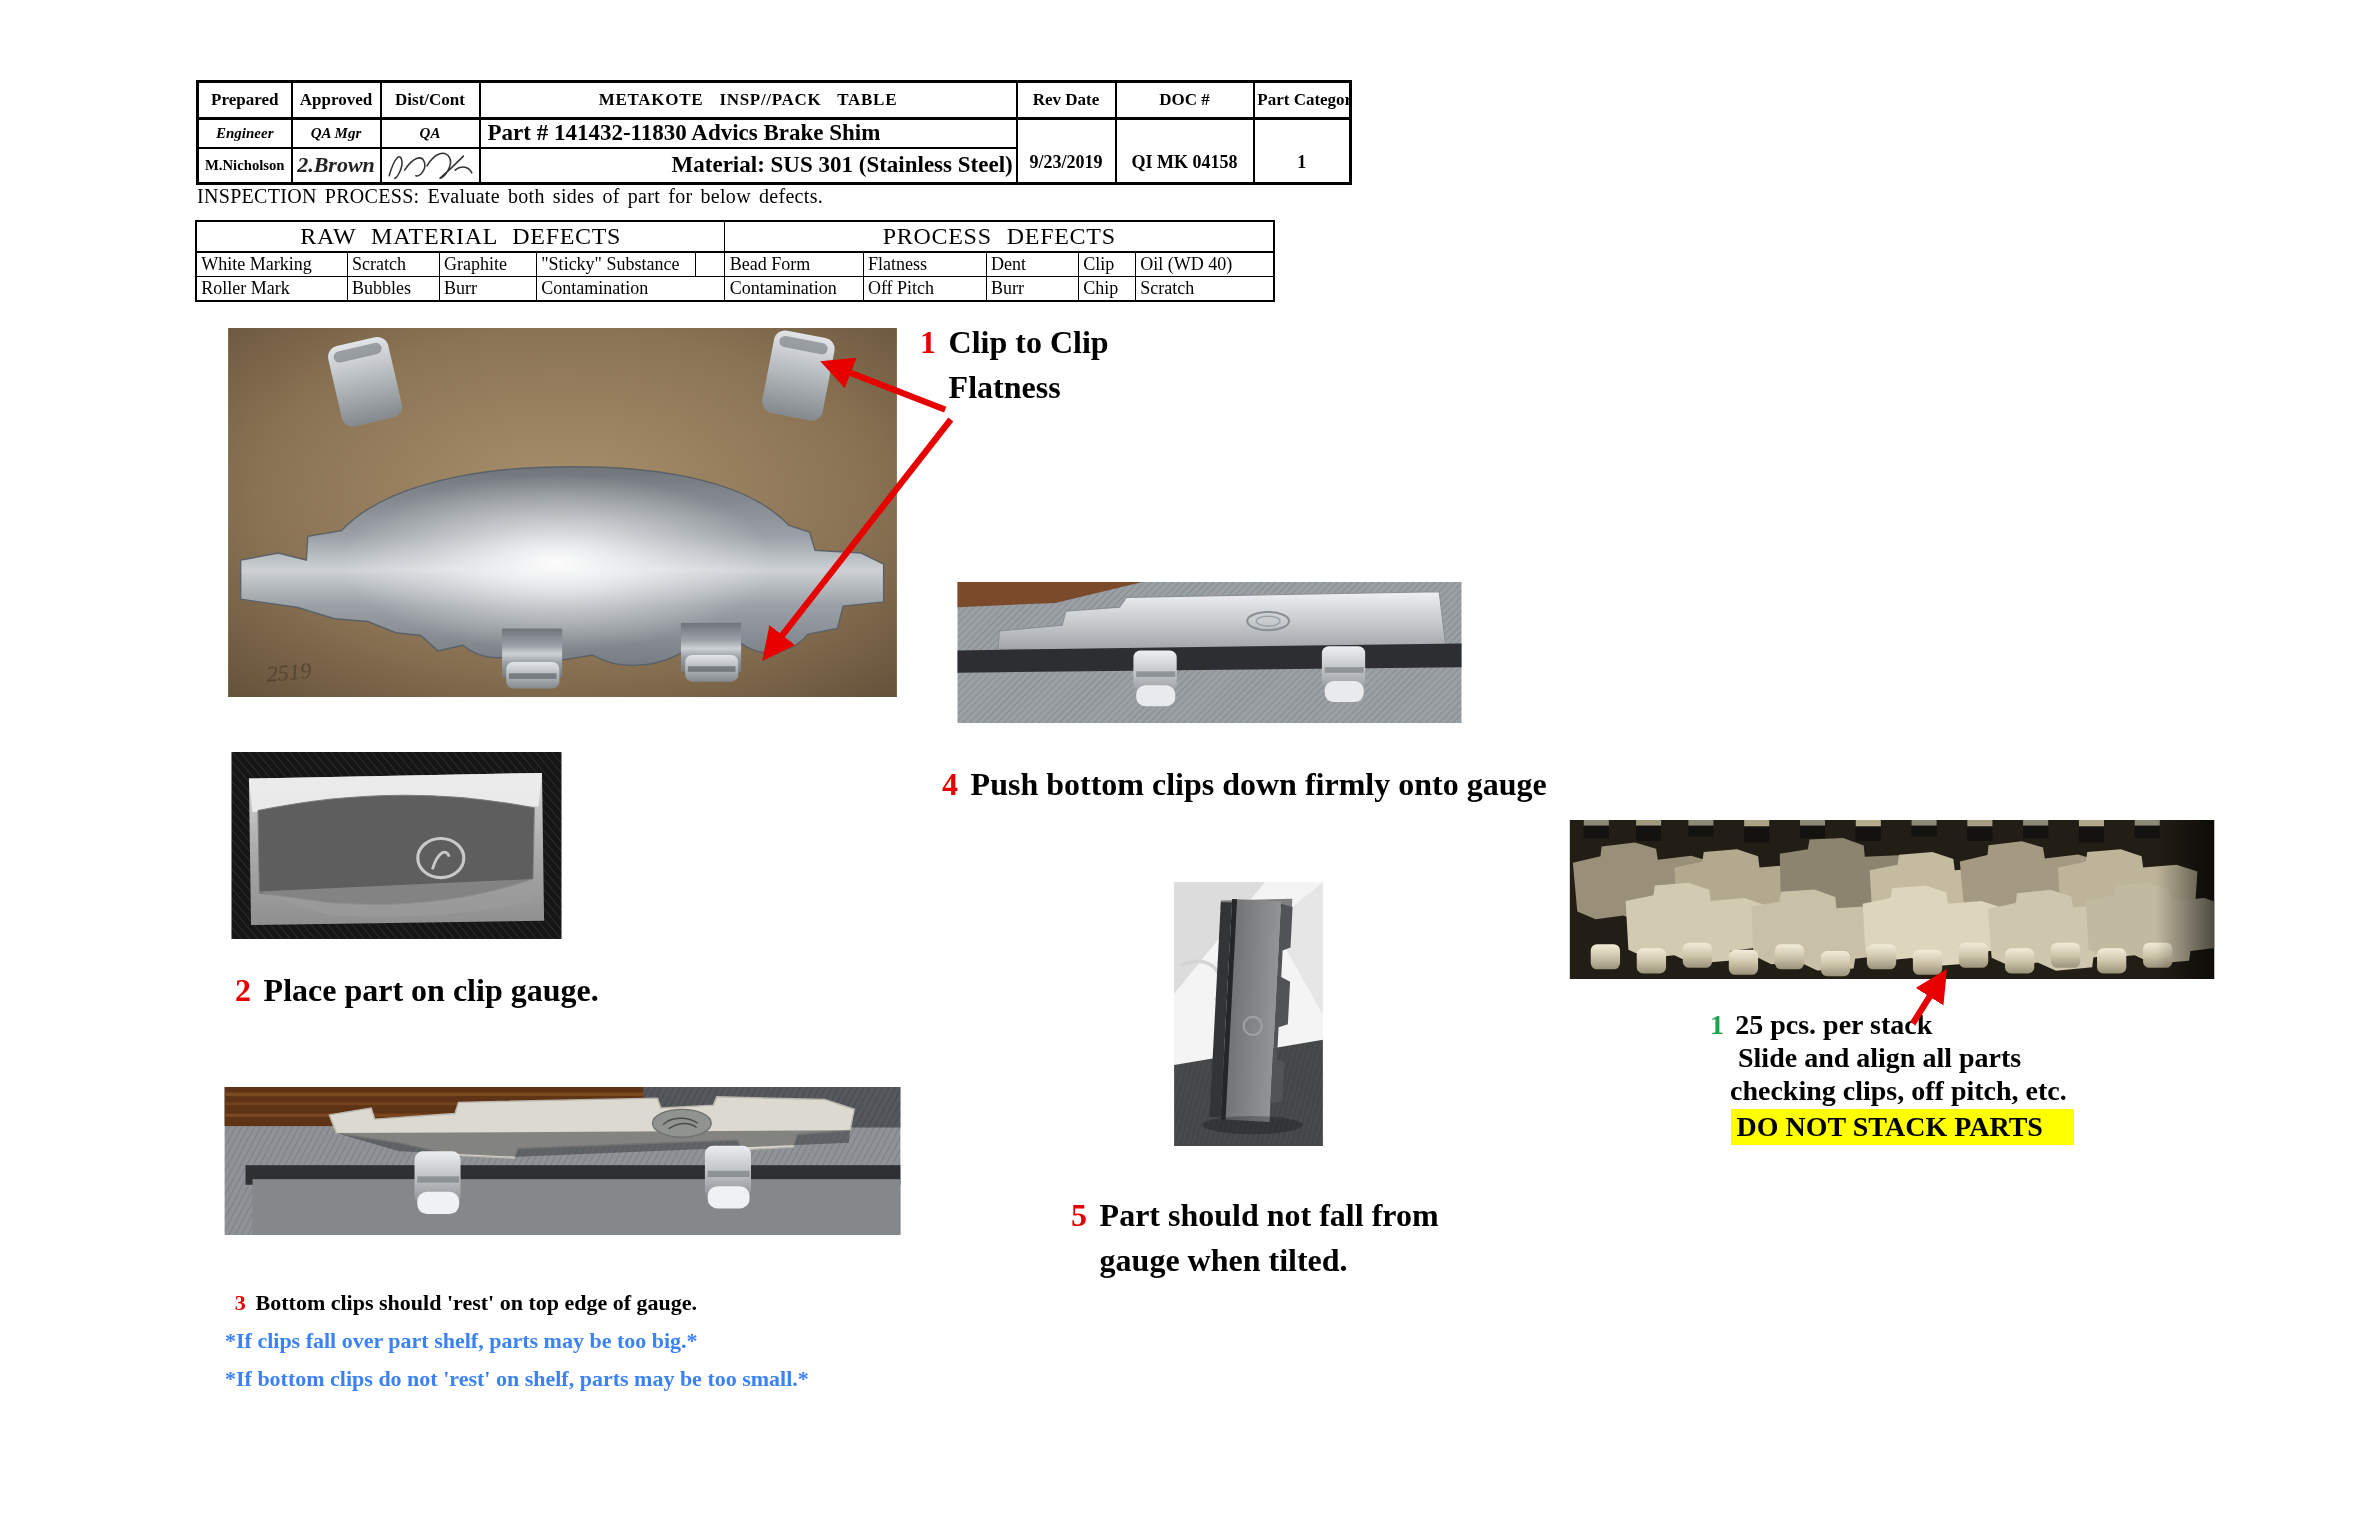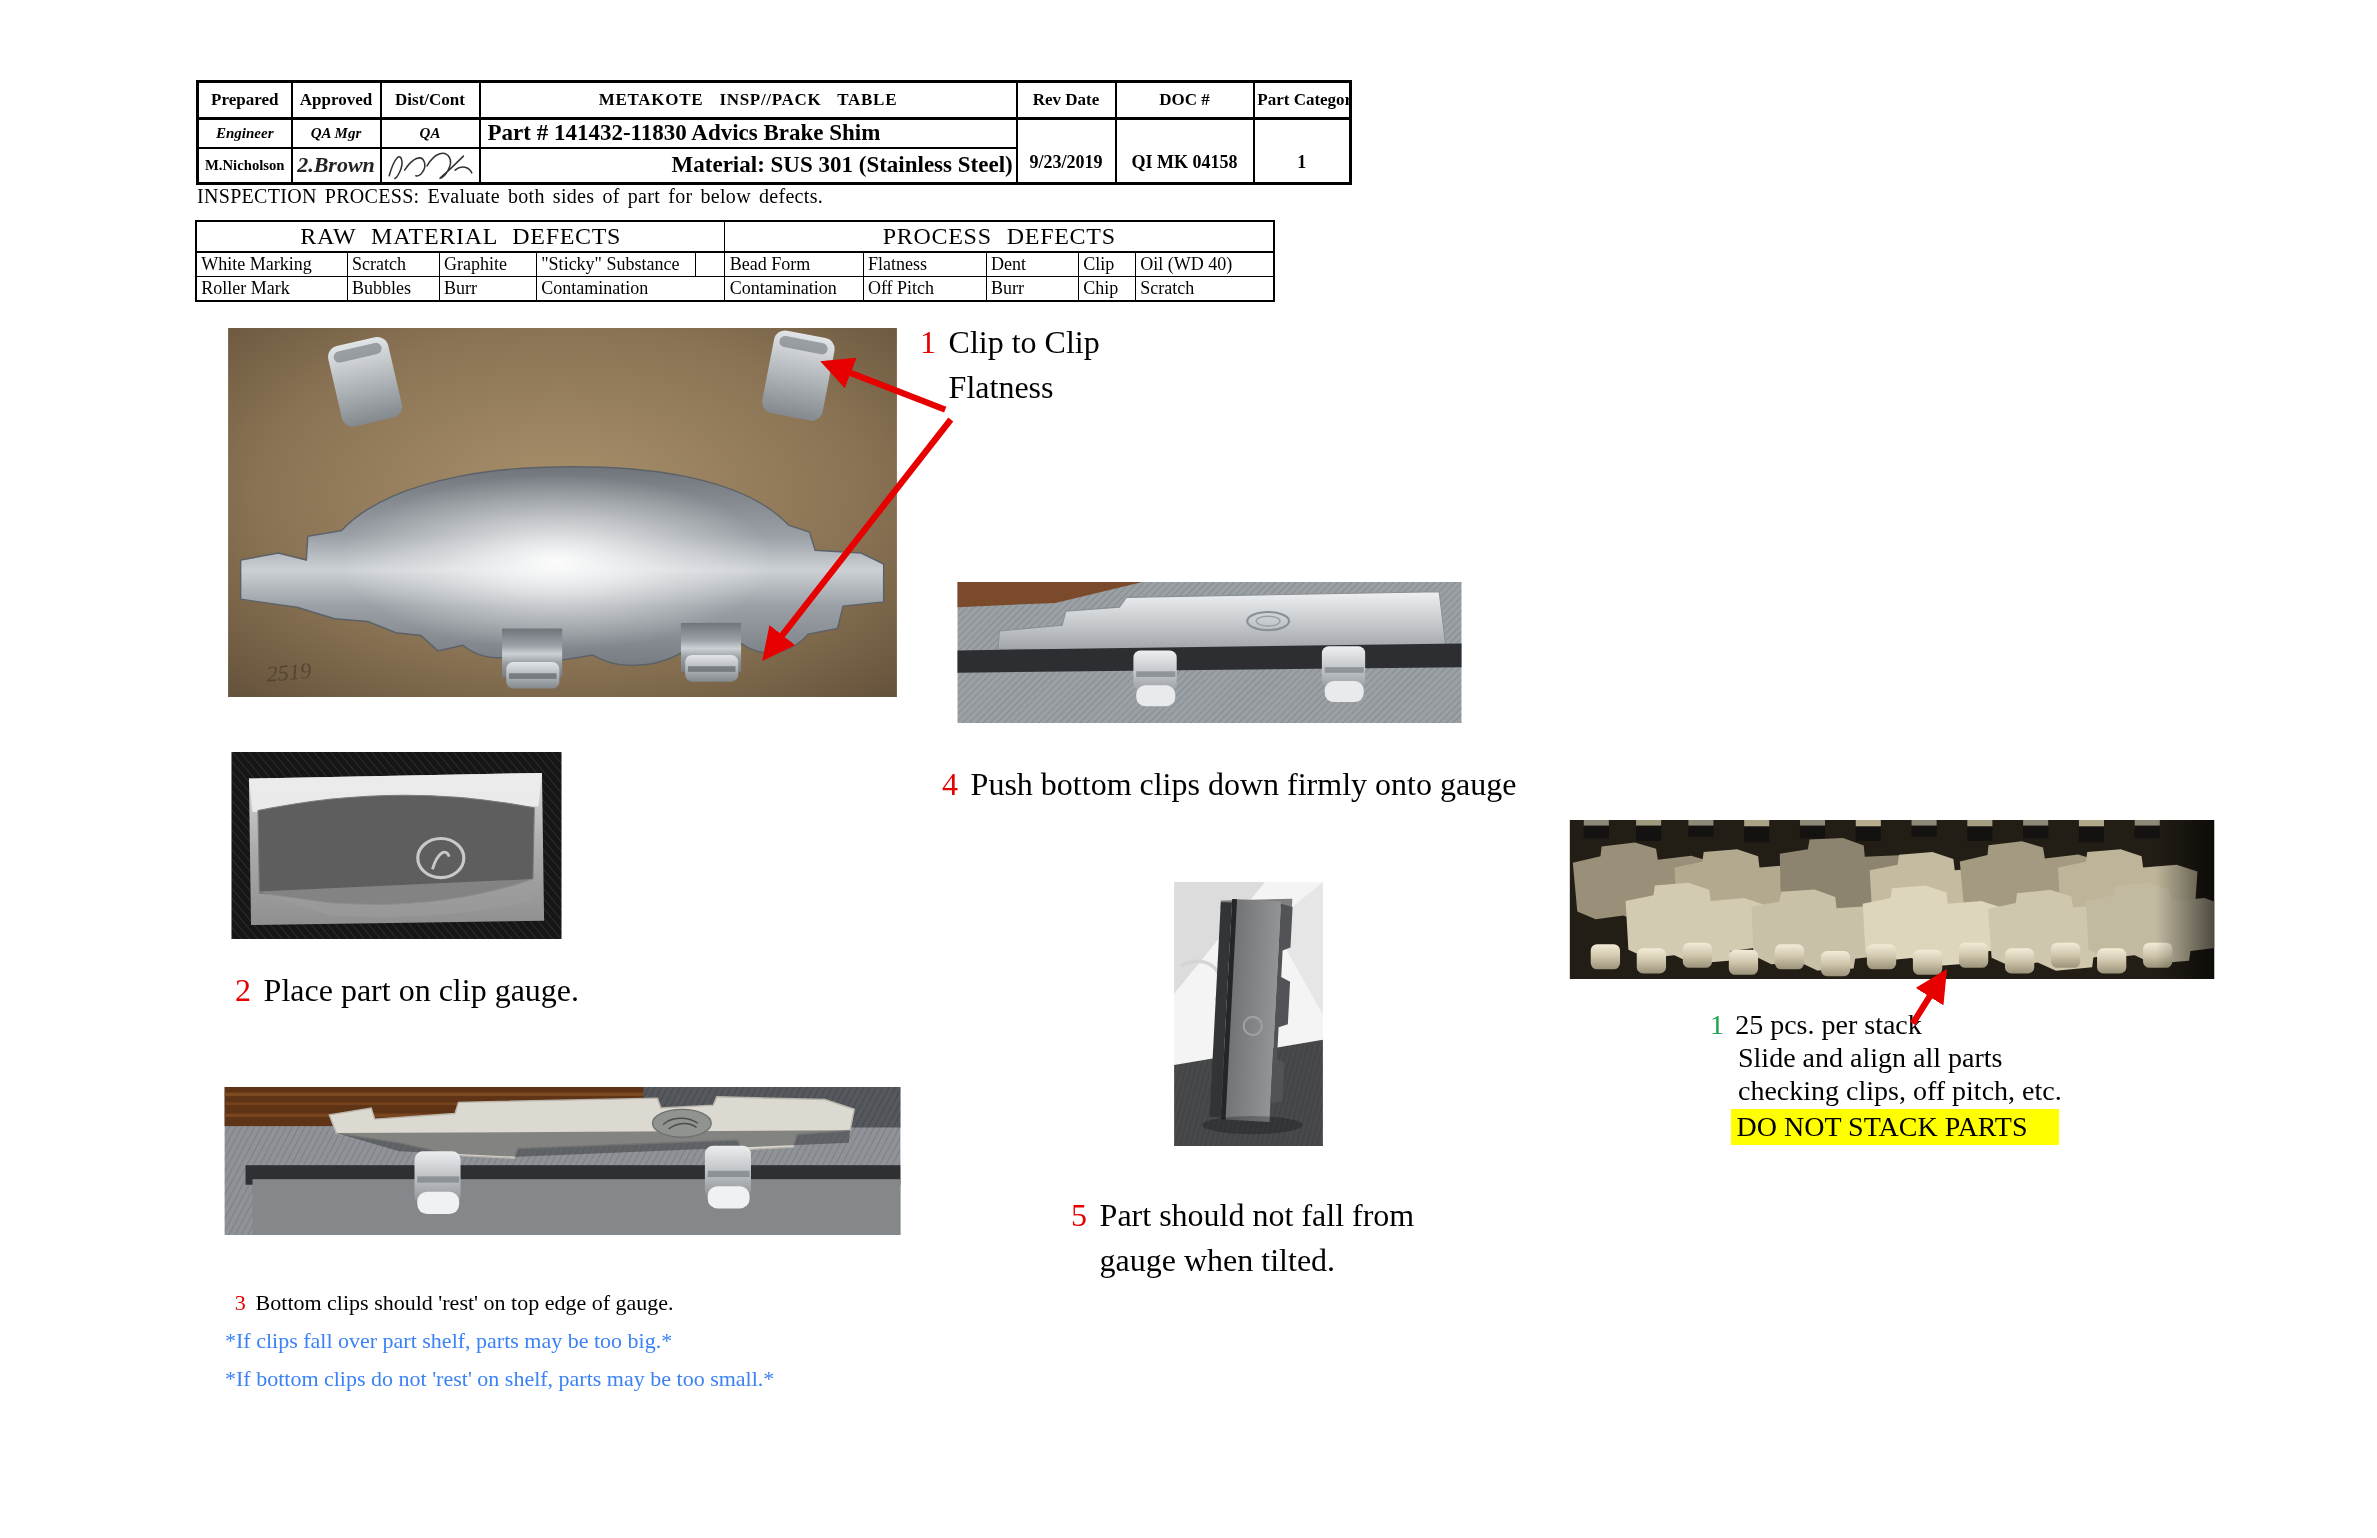--- a/index.html
+++ b/index.html
@@ -36,21 +36,21 @@
   .def th,.def td{border:1.4px solid #000;padding:0 4.2px;white-space:nowrap;overflow:hidden;}
   .def th{height:29px;font-size:24px;font-weight:normal;letter-spacing:0.7px;word-spacing:8.4px;
           text-align:center;border-bottom:2.8px solid #000;}
   .def td{height:23px;font-size:18px;text-align:left;}
 
   
   .photo{position:absolute;z-index:1;}
   .photo svg{display:block;}
 
   
-  .cap{position:absolute;z-index:4;font-weight:normal;font-size:32px;line-height:45px;
+  .cap{position:absolute;z-index:4;font-weight:bold;font-size:32px;line-height:45px;
        white-space:nowrap;}
   .cap .num{display:inline-block;vertical-align:top;margin-right:12.6px;}
   .cap .lines{display:inline-block;vertical-align:top;}
   .red{color:#e60000;}
   .green{color:#1fa24d;}
   .cap3{font-size:22px;line-height:38px;}
   .cap3 .body-line .num{margin-right:9.8px;}
   .cap3 .warn{color:#3b82f6;}
   .capstack{font-size:28px;line-height:33px;}
   .capstack .num{margin-right:11.2px;}
@@ -433,21 +433,21 @@
     </div>
     <div class="warn">*If clips fall over part shelf, parts may be too big.*</div>
     <div class="warn">*If bottom clips do not 'rest' on shelf, parts may be too small.*</div>
   </div>
 
   <div class="cap capstack" style="left:1710px;top:1008px;">
     <div>
       <span class="num green">1</span><span>25 pcs. per stack</span>
     </div>
     <div style="margin-left:28px;">Slide and align all parts</div>
-    <div style="margin-left:28px;">checking clips, off pitch, etc.</div>
+    <div style="margin-left:20px;">checking clips, off pitch, etc.</div>
     <div style="margin-left:21px;"><span class="hl">DO NOT STACK PARTS</span></div>
   </div>
 
   <svg class="overlay" width="2377" height="1538" viewBox="0 0 3400 2200">
     <defs>
       <marker id="ah" viewBox="0 0 10 10" refX="8" refY="5" markerWidth="5.2" markerHeight="5.2" orient="auto-start-reverse">
         <path d="M0,0 L10,5 L0,10 z" fill="#e60000"></path>
       </marker>
     </defs>
     <line x1="1352" y1="586" x2="1182" y2="520" stroke="#e60000" stroke-width="9" marker-end="url(#ah)"></line>

